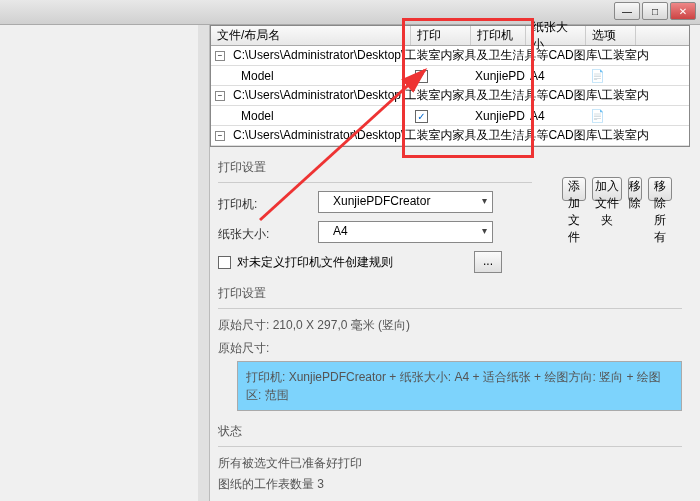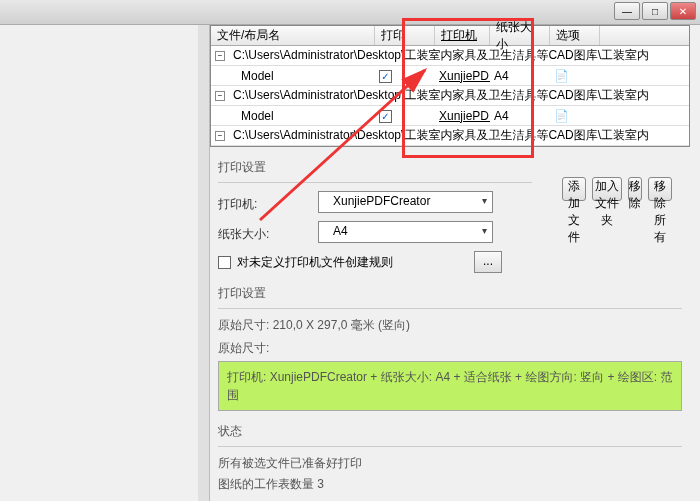--- a/index.html
+++ b/index.html
@@ -12,41 +12,41 @@
 .content { position: absolute; left: 210px; top: 25px; right: 10px; bottom: 0; background: #f0f0f0; }
 .leftedge { position: absolute; left: 198px; top: 25px; width: 12px; bottom: 0; background: #e0e0e0; border-right: 1px solid #bbb; }
 
 .table { border: 1px solid #888; background: #fff; }
 .table .hdr { display: flex; background: linear-gradient(#fafafa,#e8e8e8); border-bottom: 1px solid #aaa; height: 20px; }
 .table .hdr div { border-right: 1px solid #ccc; padding: 2px 6px; display: flex; align-items: center; }
 .table .row { display: flex; border-bottom: 1px solid #ddd; height: 20px; align-items: center; }
 .table .row.group { background: #fff; font-weight: normal; }
 .table .row div { padding: 1px 4px; }
 .tree-toggle { width: 10px; height: 10px; border: 1px solid #888; display: inline-flex; align-items: center; justify-content: center; font-size: 8px; margin: 0 4px; background: #fff; line-height: 8px; }
-.col-name { width: 164px; overflow: hidden; white-space: nowrap; }
+.col-name { width: 200px; overflow: hidden; white-space: nowrap; }
 .col-print { width: 60px; text-align: left; }
-.col-printer { width: 55px; overflow: hidden; white-space: nowrap; text-decoration: underline; }
+.col-printer { width: 55px; overflow: hidden; white-space: nowrap; }
 .col-paper { width: 60px; }
 .col-opt { width: 50px; }
 .chk { width: 13px; height: 13px; border: 1px solid #666; background: #fff; display: inline-flex; align-items: center; justify-content: center; font-size: 10px; color: #06c; }
 
 .section { margin-top: 12px; padding: 0 8px; }
 .section-title { color: #555; margin-bottom: 6px; }
 .hr { border-top: 1px solid #ccc; margin-bottom: 8px; }
 .form-row { display: flex; align-items: flex-end; margin-bottom: 8px; }
 .form-row label { width: 100px; color: #333; }
 .select { flex: 0 0 175px; height: 22px; border: 1px solid #888; background: #fff; padding: 2px 18px 2px 14px; position: relative; }
 .select::after { content: "▾"; position: absolute; right: 5px; top: 3px; font-size: 10px; color: #444; }
 .checkbox-row { display: flex; align-items: center; gap: 6px; margin-top: 4px; }
 .dots-btn { width: 28px; height: 22px; border: 1px solid #888; background: linear-gradient(#fafafa,#e0e0e0); text-align: center; line-height: 18px; margin-left: auto; margin-right: 30px; }
 
 .right-buttons { position: absolute; right: 18px; top: 18px; width: 110px; display: flex; flex-direction: row; gap: 6px; }
 .right-buttons button { height: 24px; border: 1px solid #888; background: linear-gradient(#fafafa,#e0e0e0); border-radius: 3px; cursor: pointer; }
 
-.info-box { border: 1px solid #aaa; background: #bef264; padding: 6px 8px; color: #555; line-height: 1.5; margin-top: 4px; }
+.info-box { border: 1px solid #aaa; background: #7dd3fc; padding: 6px 8px; color: #555; line-height: 1.5; margin-top: 4px; margin-left: 19px; }
 
 .redbox { position: absolute; border: 3px solid #e33; pointer-events: none; }
 .arrow { position: absolute; pointer-events: none; }
 </style>
 </head>
 <body>
 
 <div class="window">
   <div class="titlebar">
     <div class="btns">

